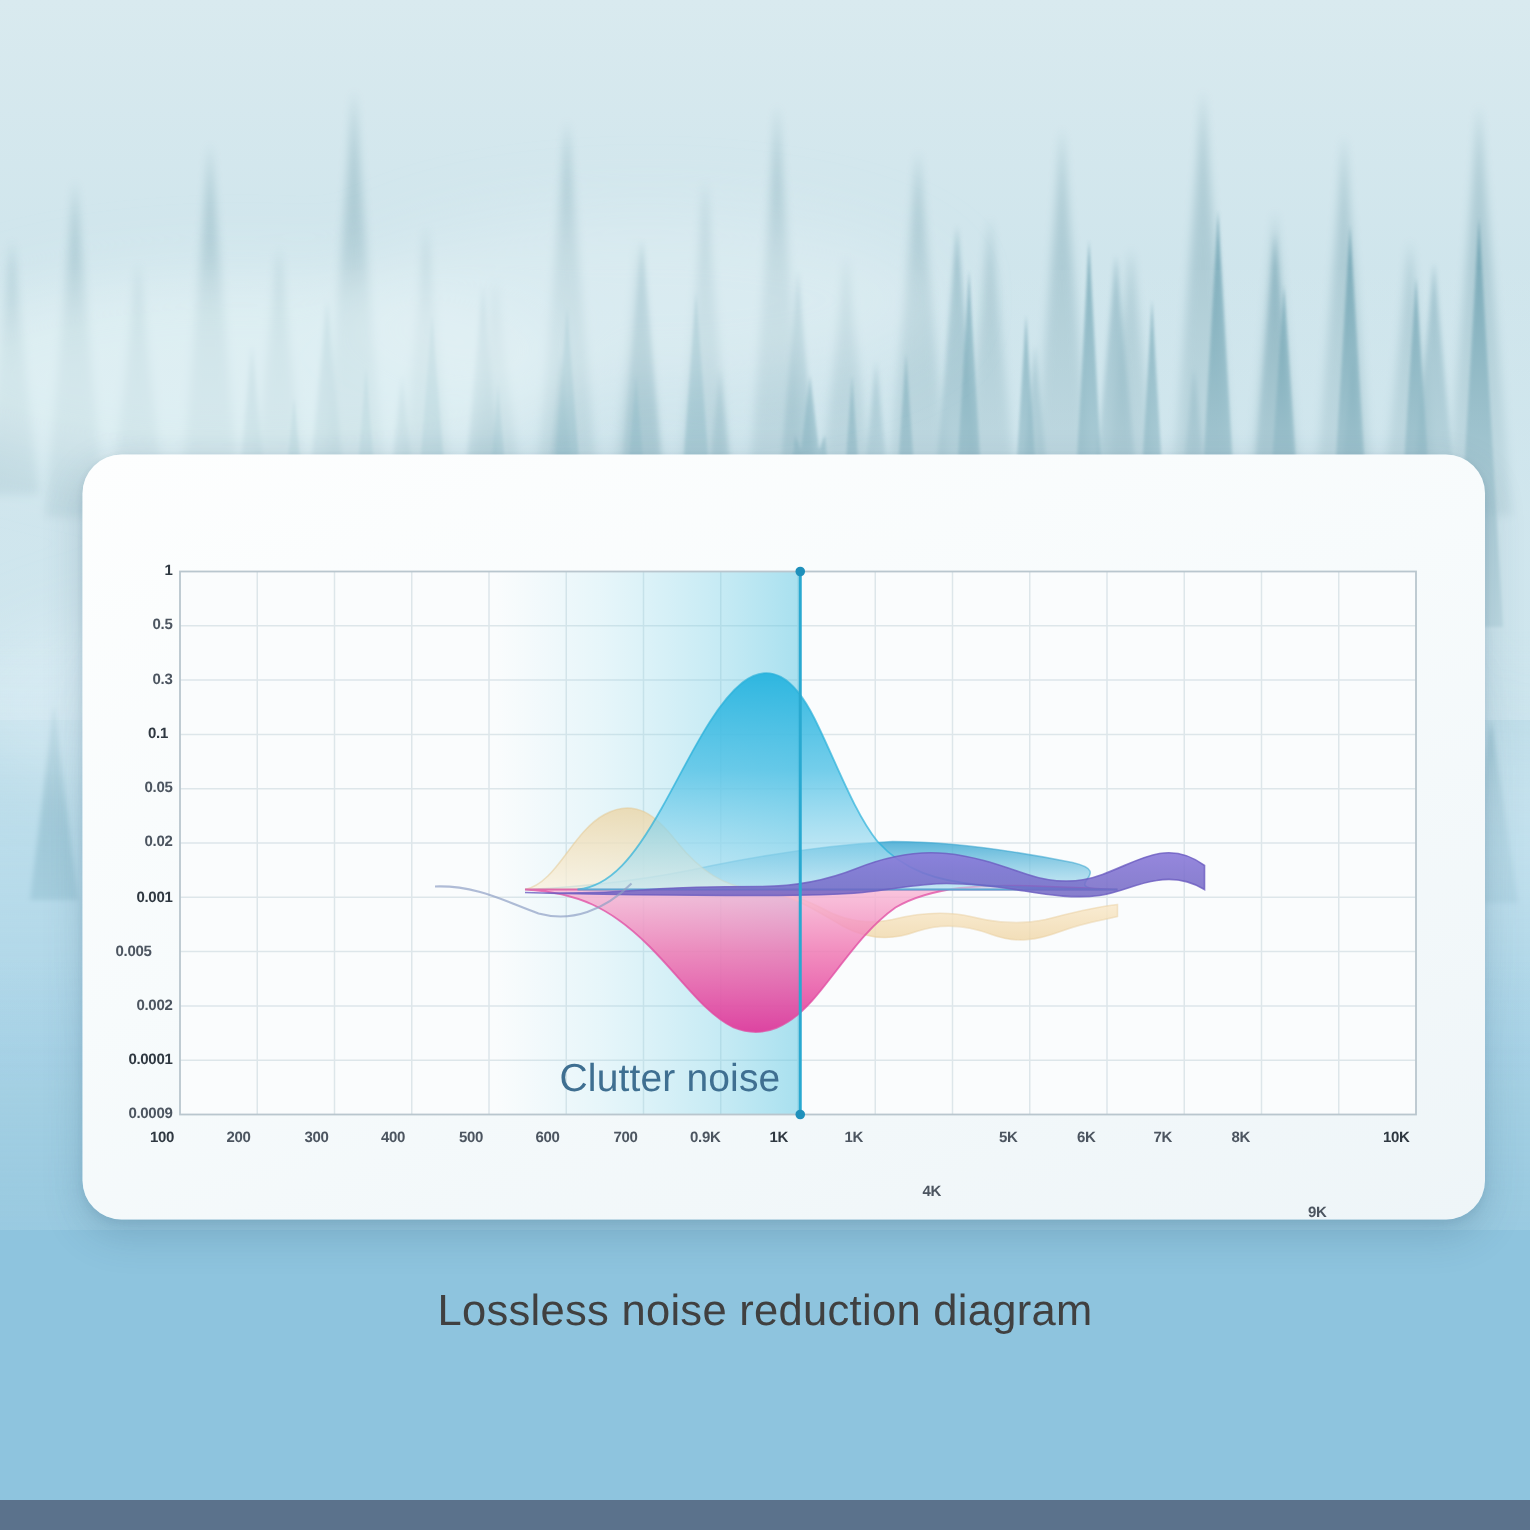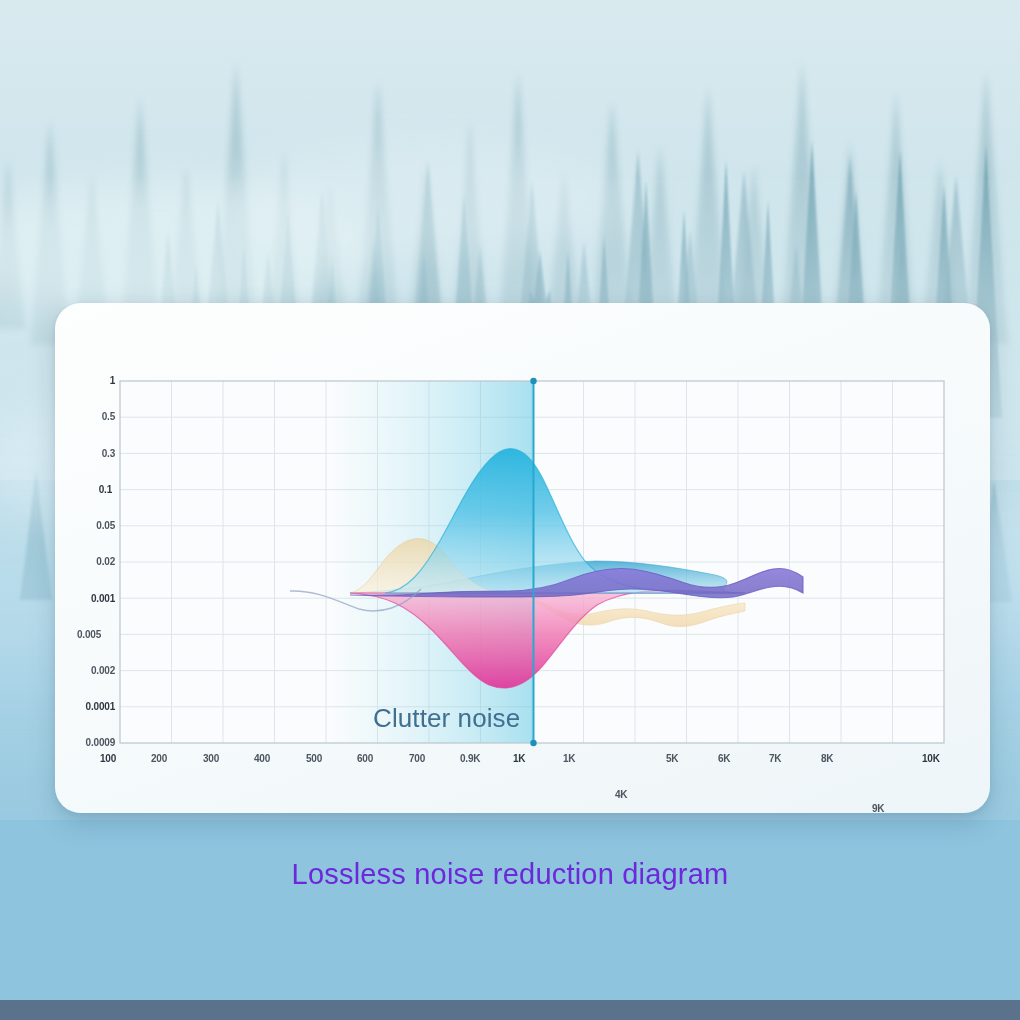--- a/index.html
+++ b/index.html
@@ -47,21 +47,21 @@
     letter-spacing:.1px;
   }
 
   
   #caption {
     position:absolute;
     left:0; top:858px;
     width:1020px;
     text-align:center;
     font-size:29px;
-    color:#6d28d9;
+    color:#404040;
     letter-spacing:.2px;
   }
 
   
   #bottom-bar {
     position:absolute;
     left:0; top:1000px;
     width:1020px; height:20px;
     background:#5b728c;
   }

